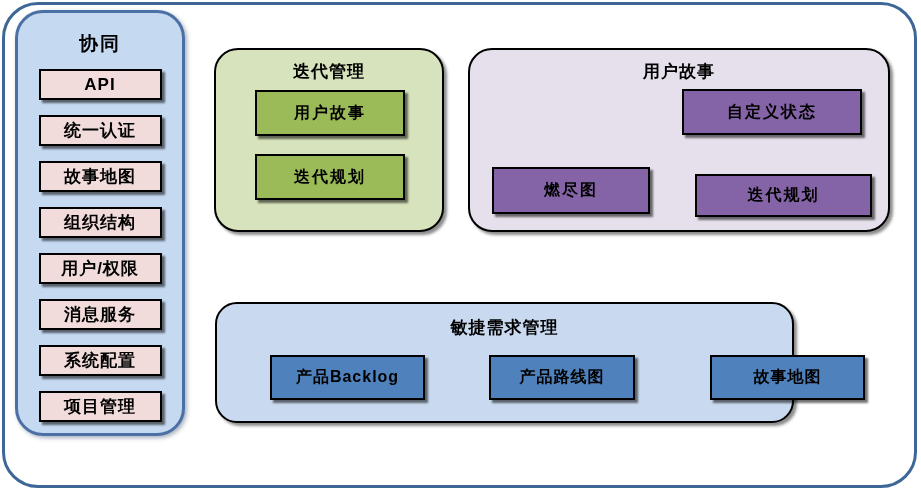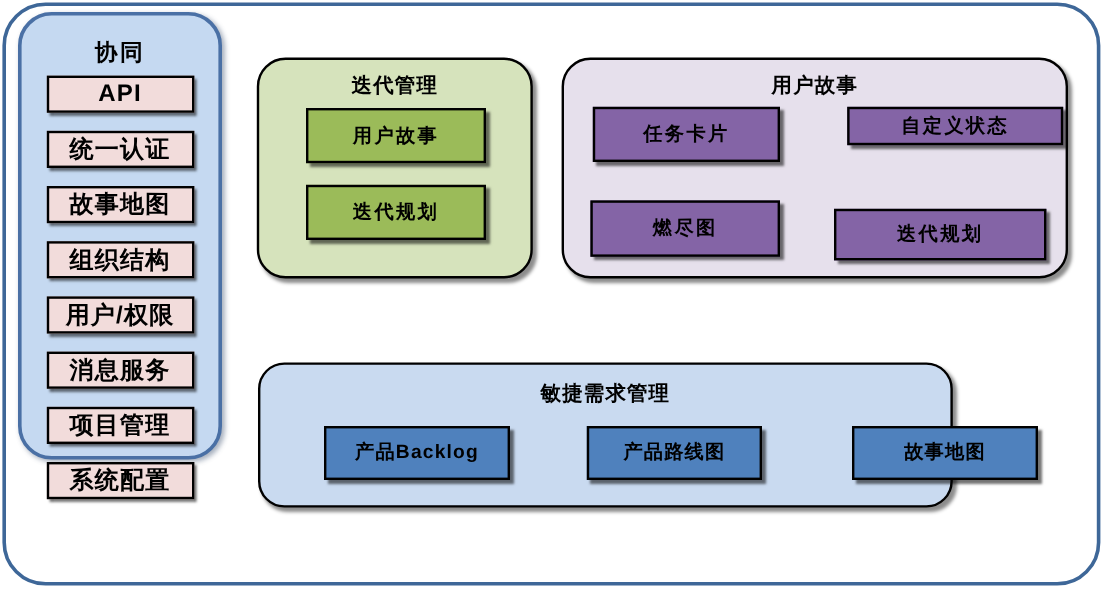--- a/index.html
+++ b/index.html
@@ -24,41 +24,41 @@
     overflow:hidden;
   }
   .canvas{position:relative;width:921px;height:491px;background:#ffffff;}
   .outer-frame{
     position:absolute;left:2px;top:2px;width:915px;height:486px;
     border:3px solid var(--frame-border);
     border-radius:36px;
   }
   
   .sidebar{
-    position:absolute;left:15px;top:10px;width:170px;height:373px;
+    position:absolute;left:15px;top:10px;width:170px;height:426px;
     background:var(--sidebar-fill);
     border:3px solid var(--sidebar-border);
     border-radius:28px;
     box-shadow:2px 2px 4px rgba(60,80,110,0.45);
     display:flex;flex-direction:column;align-items:center;
     padding-top:18px;
   }
   .sidebar-title{
     font-size:19px;font-weight:800;letter-spacing:2px;height:32px;
   }
   .sidebar-items{
     margin-top:6px;display:flex;flex-direction:column;gap:15px;align-items:center;
   }
   .pill{
     width:123px;height:31px;
     background:var(--sidebar-item-fill);
     border:2px solid #000;
     box-shadow:2.5px 2.5px 2px rgba(0,0,0,0.55);
     display:flex;align-items:center;justify-content:center;
-    font-size:20px;font-weight:700;letter-spacing:1px;
+    font-size:17px;font-weight:700;letter-spacing:1px;
   }
   
   .group{
     position:absolute;
     border:2.5px solid #000;
     border-radius:24px;
     box-shadow:3px 3px 3px rgba(0,0,0,0.45);
   }
   .group-title{
     position:absolute;top:10px;left:0;right:0;text-align:center;
@@ -73,21 +73,21 @@
   }
   
   .group-iteration{left:214px;top:48px;width:230px;height:184px;background:var(--iteration-fill);}
   .group-iteration .feature{background:var(--iteration-item-fill);width:150px;height:46px;left:39px;}
   .feat-user-story{top:40px;}
   .feat-iteration-plan{top:104px;}
   
   .group-kanban{left:468px;top:48px;width:422px;height:184px;background:var(--kanban-fill);}
   .group-kanban .feature{background:var(--kanban-item-fill);}
   .feat-task-card{left:24px;top:39px;width:156px;height:46px;}
-  .feat-custom-status{left:236px;top:39px;width:180px;height:32px;}
+  .feat-custom-status{left:212px;top:39px;width:180px;height:46px;}
   .feat-burndown{left:22px;top:117px;width:158px;height:47px;}
   .feat-task-dist{left:225px;top:124px;width:177px;height:43px;}
   
   .group-agile{left:215px;top:302px;width:579px;height:121px;background:var(--agile-fill);border-radius:22px;}
   .group-agile .group-title{top:12px;}
   .group-agile .feature{background:var(--agile-item-fill);top:51px;height:45px;letter-spacing:1px;}
   .feat-backlog{left:53px;width:155px;}
   .feat-roadmap{left:272px;width:146px;}
   .feat-story-map{left:493px;width:155px;}
 </style>
@@ -99,34 +99,33 @@
 
   <div class="sidebar">
     <div class="sidebar-title">协同</div>
     <div class="sidebar-items">
       <div class="pill">API</div>
       <div class="pill">统一认证</div>
       <div class="pill">故事地图</div>
       <div class="pill">组织结构</div>
       <div class="pill">用户/权限</div>
       <div class="pill">消息服务</div>
+      <div class="pill">系统配置</div>
       <div class="pill">项目管理</div>
-      <div class="pill">系统配置</div>
     </div>
   </div>
 
   <div class="group group-iteration">
     <div class="group-title">迭代管理</div>
     <div class="feature feat-user-story">用户故事</div>
     <div class="feature feat-iteration-plan">迭代规划</div>
   </div>
 
   <div class="group group-kanban">
     <div class="group-title">用户故事</div>
-    <div class="feature feat-task-card">任务卡片</div>
     <div class="feature feat-custom-status">自定义状态</div>
     <div class="feature feat-burndown">燃尽图</div>
     <div class="feature feat-task-dist">迭代规划</div>
   </div>
 
   <div class="group group-agile">
     <div class="group-title">敏捷需求管理</div>
     <div class="feature feat-backlog">产品Backlog</div>
     <div class="feature feat-roadmap">产品路线图</div>
     <div class="feature feat-story-map">故事地图</div>

